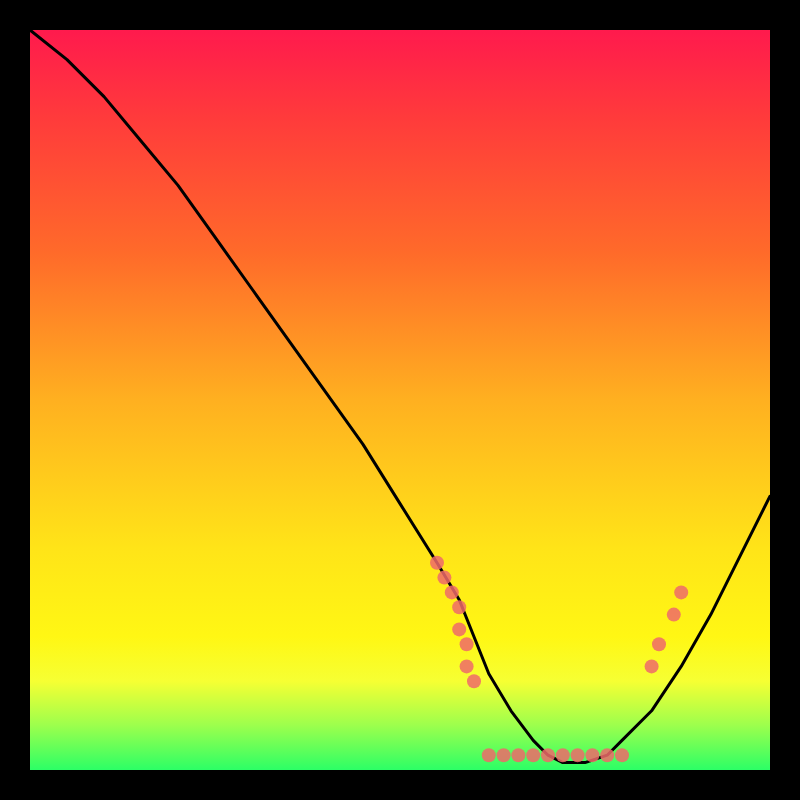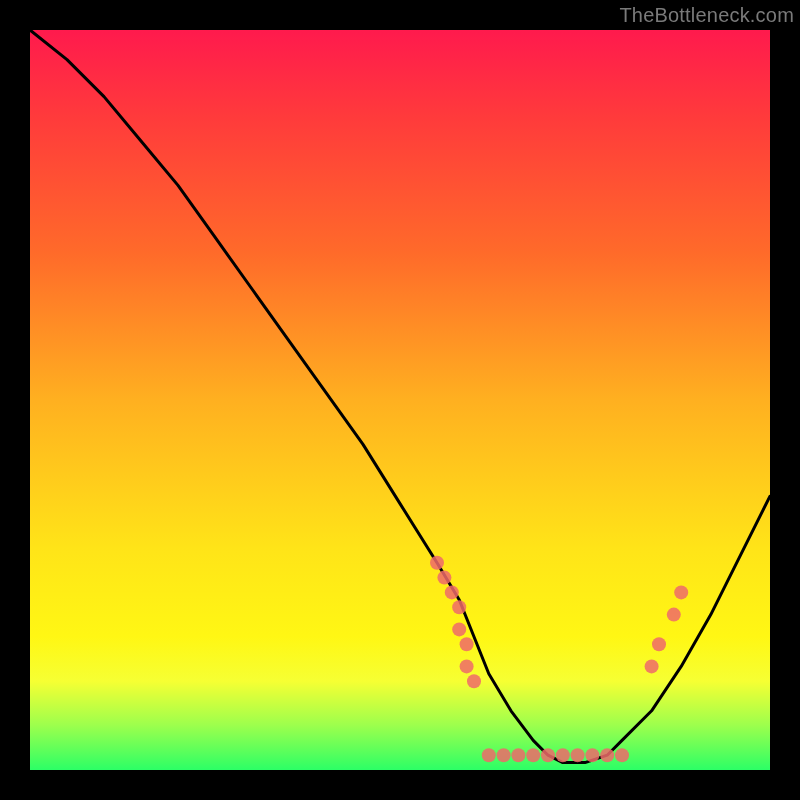--- a/index.html
+++ b/index.html
@@ -53,21 +53,20 @@
     position: absolute;
     inset: 0;
     width: 100%;
     height: 100%;
   }
 </style>
 </head>
 <body>
 
 <div class="frame">
-  <div class="watermark">TheBottleneck.com</div>
   <div class="plot">
     <div class="gradient-bg"></div>
     <svg class="curve" viewBox="0 0 740 740" preserveAspectRatio="none">
       <path id="curve-path" fill="none" stroke="#000000" stroke-width="3" stroke-linejoin="round" stroke-linecap="round" d="M0.0 0.0 L37.0 29.6 L74.0 66.6 L111.0 111.0 L148.0 155.4 L185.0 207.2 L222.0 259.0 L259.0 310.8 L296.0 362.6 L333.0 414.4 L370.0 473.6 L407.0 532.8 L429.2 569.8 L444.0 606.8 L458.8 643.8 L481.0 680.8 L503.2 710.4 L518.0 725.2 L532.8 732.6 L555.0 732.6 L577.2 725.2 L592.0 710.4 L621.6 680.8 L651.2 636.4 L680.8 584.6 L710.4 525.4 L740.0 466.2"></path>
       <g id="points">
           <circle cx="407.0" cy="532.8" r="7" fill="#ef6a6a" fill-opacity="0.85"></circle>
           <circle cx="414.4" cy="547.6" r="7" fill="#ef6a6a" fill-opacity="0.85"></circle>
           <circle cx="421.8" cy="562.4" r="7" fill="#ef6a6a" fill-opacity="0.85"></circle>
           <circle cx="429.2" cy="577.2" r="7" fill="#ef6a6a" fill-opacity="0.85"></circle>
           <circle cx="429.2" cy="599.4" r="7" fill="#ef6a6a" fill-opacity="0.85"></circle>

